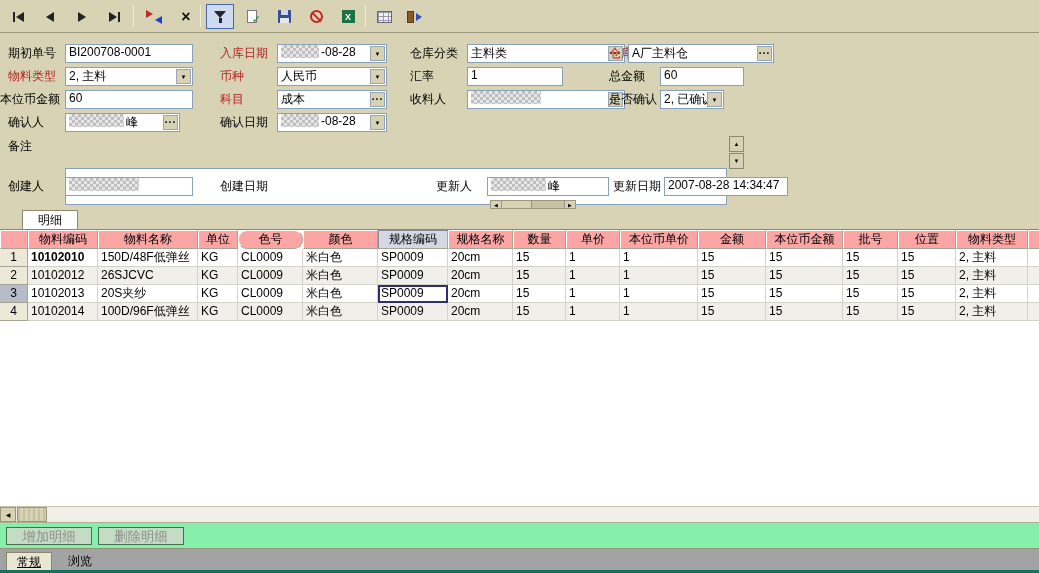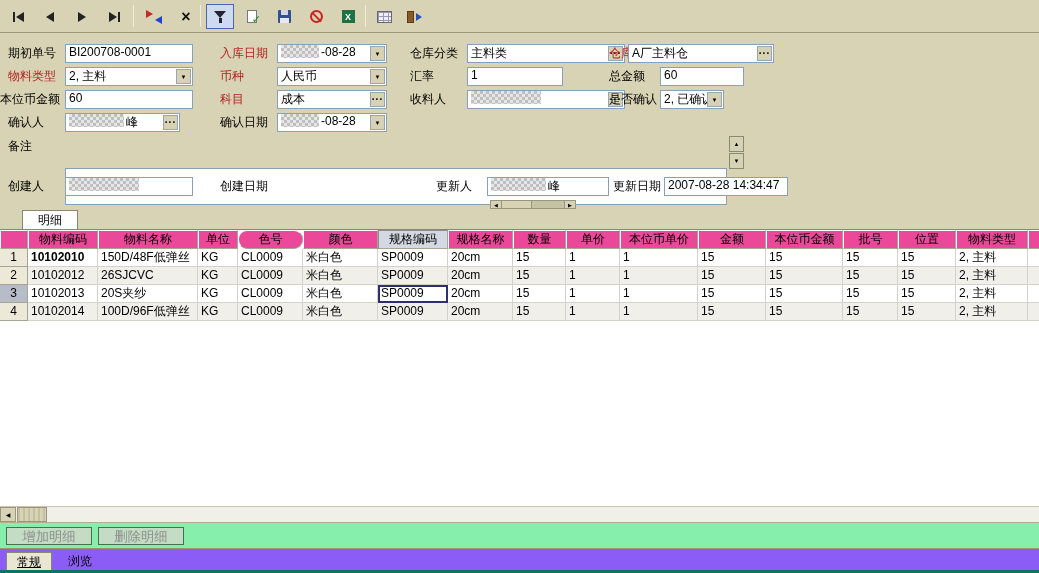--- a/index.html
+++ b/index.html
@@ -73,21 +73,21 @@
   .ms-btn.right { border-right:none; border-left:1px solid #9a967e; margin-left:auto; }
   .ms-thumb { width:30px; background:#d8d3b4; border-right:1px solid #9a967e; }
   
   .detail-tab { position:absolute; left:2px; top:210px; width:56px; height:19px;
                 background:#ffffff; border:1px solid #8a8670; border-bottom:none;
                 text-align:center; line-height:18px;margin-left:20px; }
   .grid-area { position:absolute; left:0; top:229px; width:1039px; height:277px;
                background:#fff; border-top:1px solid #8a8670; overflow:hidden; }
   .g-head { display:flex; height:19px; }
   .gh-cell { flex:none; height:19px; line-height:17px; text-align:center; overflow:hidden;
-             white-space:nowrap; background:#ec4899;
+             white-space:nowrap; background:#fca5a5;
              border-top:1px solid #fff; border-left:1px solid #fff;
              border-right:1px solid #a8a494; border-bottom:1px solid #a8a494; }
   .gh-sel { background:#d3d8e2; border-top:1px solid #8a8a9a; border-left:1px solid #8a8a9a; }
   .g-row { display:flex; height:18px; }
   .g-cell { flex:none; height:18px; line-height:16px; padding-left:3px; overflow:hidden;
             white-space:nowrap; background:#fff;
             border-right:1px solid #d4d3ca; border-bottom:1px solid #d4d3ca; }
   .g-alt .g-cell { background:#f0efe9; }
   .g-rowhead { background:#ece9d9 !important; border-right:1px solid #a8a494;
                border-bottom:1px solid #a8a494; text-align:center; padding-left:0; }
@@ -100,21 +100,21 @@
   .hs-btn span { font-size:6px; line-height:6px; }
   .hs-thumb { position:absolute; left:17px; top:0; width:30px; height:15px;
               background:#d8d3b4; border:1px solid #9a967e;
               background-image:repeating-linear-gradient(90deg,#c4c0a2 0 2px,#d8d3b4 2px 5px); }
   
   .action-bar { position:absolute; left:0; top:522px; width:1039px; height:26px;
                 background:#86efac; border-top:1px solid #b2ae90; }
   .act-btn { position:absolute; top:4px; width:86px; height:18px; background:#c4dbc4;
              border:1px solid #47704f; color:#8f8f8f; text-align:center; line-height:15px; }
   .bottom-tabs { position:absolute; left:0; top:548px; width:1039px; height:22px;
-                 background:#8b5cf6; border-top:1px solid #98947a;padding-left:47px; }
+                 background:#a3a3a3; border-top:1px solid #98947a;padding-left:47px; }
   .btab { position:absolute; top:3px; height:19px; padding:0 10px; line-height:18px; }
   .btab.active { left:6px; background:#e9e6d4; border:1px solid #8a8670; border-bottom:none;
                  text-decoration:underline; }
   .btab.plain { left:58px; }
   .teal-strip { position:absolute; left:0; top:570px; width:1039px; height:3px; background:#11735f; }
 </style>
 </head>
 <body>
 
 <div class="toolbar">

